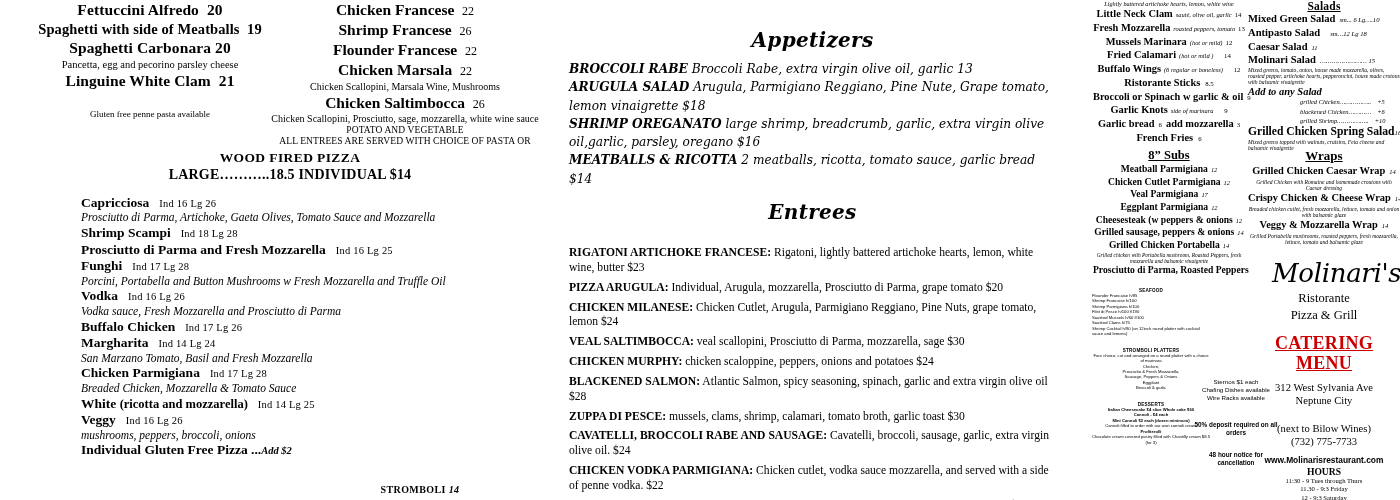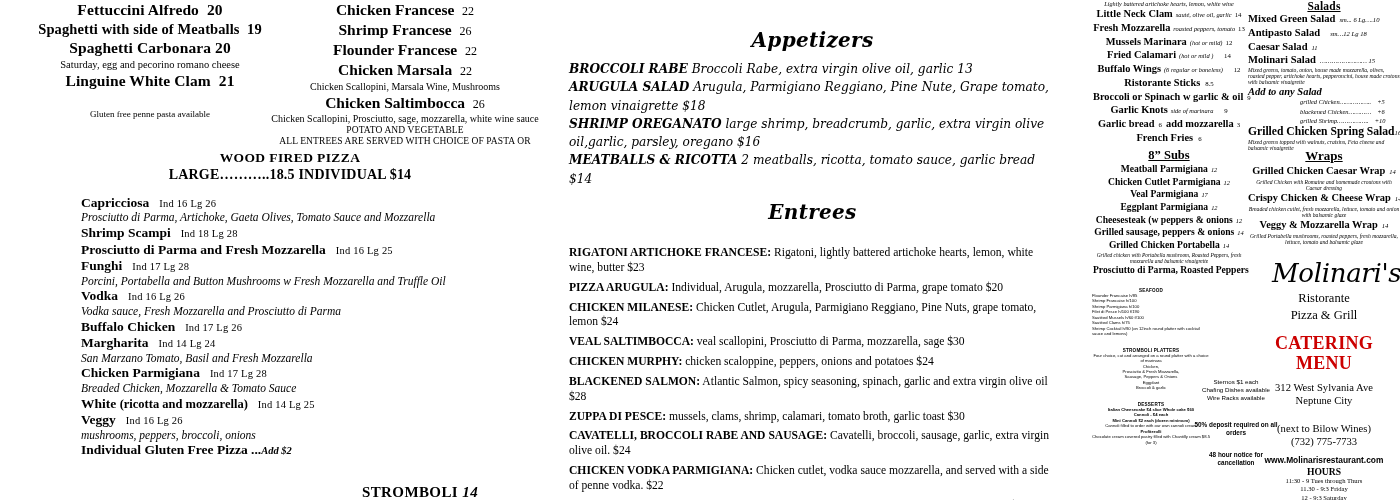--- a/index.html
+++ b/index.html
@@ -106,21 +106,21 @@
   }
   .pz-add { font-style: italic; font-weight: bold; font-size: 10.5px; }
 
   .stromboli-title {
     position: absolute;
     left: 270px;
     top: 484px;
     width: 300px;
     text-align: center;
     font-weight: bold;
-    font-size: 15px;
+    font-size: 10px;
     letter-spacing: .4px;
   }
   .stromboli-title .num { font-style: italic; }
 
   
   #col-center { left: 565px; width: 495px; }
   .sec-head {
     text-align: center;
     font-size: 20px;
     font-style: italic;
@@ -280,20 +280,21 @@
     line-height: 1.12;
     margin-top: 3px;
   }
   .catering {
     color: #cc0000;
     font-weight: bold;
     font-size: 18px;
     line-height: 1.12;
     margin-top: 11px;
     letter-spacing: .3px;
+    text-decoration: underline;
   }
   .addr {
     font-size: 10.6px;
     line-height: 1.22;
     margin-top: 9px;
   }
   .web {
     font-family: "Liberation Sans", sans-serif;
     font-weight: bold;
     font-size: 8.4px;
@@ -347,21 +348,21 @@
       &nbsp;<span>20</span>
     </div>
     <div class="pasta-line l2">
       <span>Spaghetti with  side of Meatballs</span>
       &nbsp;<span>19</span>
     </div>
     <div class="pasta-line">
       <span>Spaghetti Carbonara</span>
       <span>20</span>
     </div>
-    <div class="pasta-sub">Saturday, egg and pecorino romano cheese</div>
+    <div class="pasta-sub">Pancetta, egg and pecorino parsley cheese</div>
     <div class="pasta-line">
       <span>Linguine White Clam</span>
       &nbsp;<span>21</span>
     </div>
     <div class="gf-note">Gluten free penne pasta available</div>
   </div>
 
   <div class="col" id="col-chicken">
     <div class="chick-line">
       <span>Chicken Francese</span>

